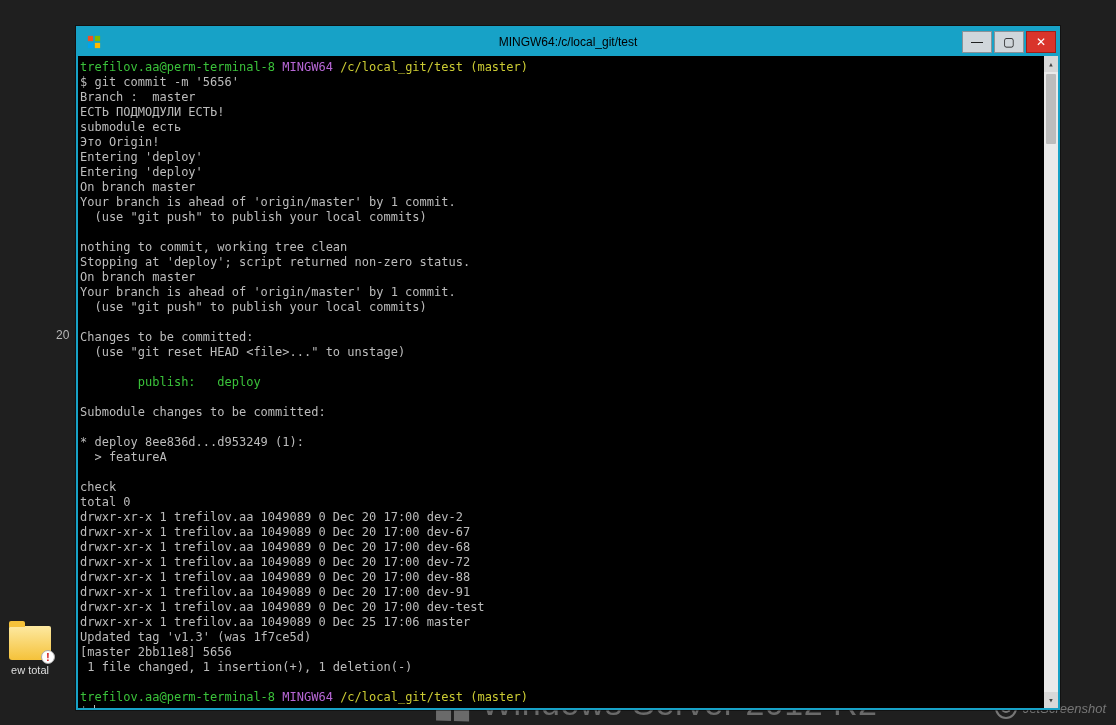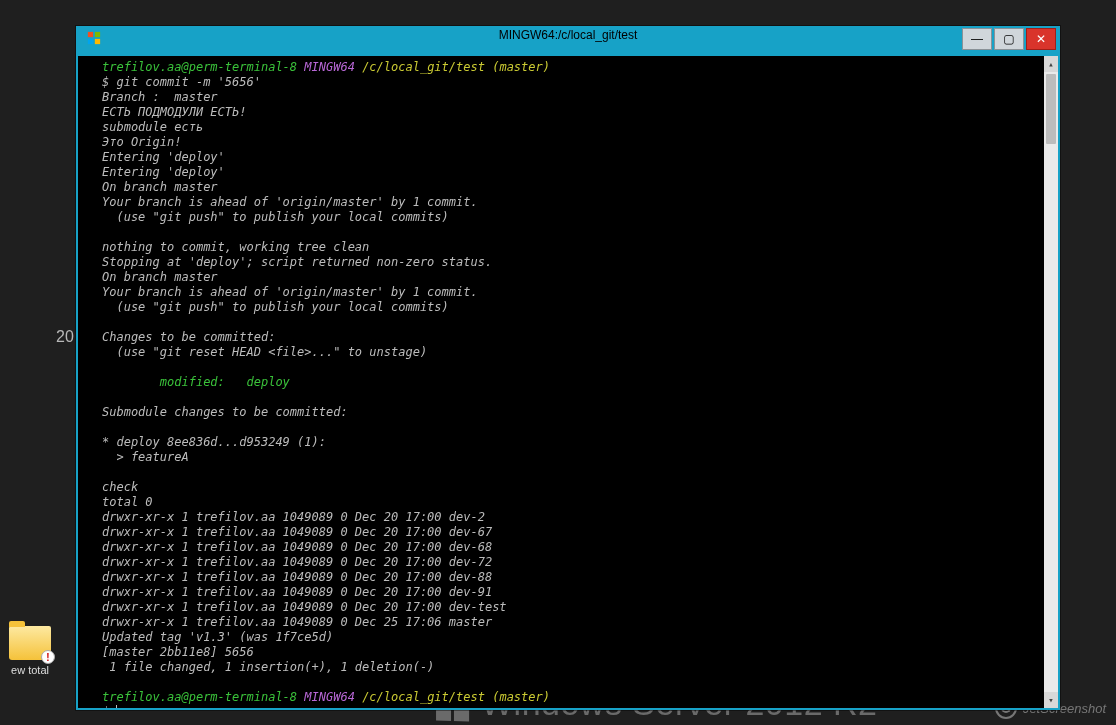--- a/index.html
+++ b/index.html
@@ -11,21 +11,21 @@
   }
   .desktop {
     position: absolute; inset: 0;
     background: #1f1f1f;
   }
   .line-num {
     position: absolute;
     left: 56px;
     top: 328px;
     color: #b8b8b8;
-    font-size: 16px;
+    font-size: 12px;
     font-family: "Segoe UI", sans-serif;
   }
   .folder-icon-wrap {
     position: absolute;
     left: 0px;
     top: 626px;
     width: 60px;
     text-align: center;
     color: #ddd;
     font-size: 11px;
@@ -111,20 +111,21 @@
     width: 984px;
     height: 684px;
     background: #000;
     border: 2px solid #17a2c7;
     box-shadow: 0 0 0 1px rgba(0,0,0,0.4);
   }
   .titlebar {
     height: 28px;
     background: #17a2c7;
     display: flex;
+    align-items: center;
     font-family: "Segoe UI", sans-serif;
     font-size: 12px;
     color: #000;
     position: relative;
   }
   .titlebar .app-icon {
     width: 20px; height: 20px;
     margin: 0 6px;
     display: flex; align-items: center; justify-content: center;
   }
@@ -187,23 +188,22 @@
     left: 2px; width: 10px;
     top: 18px; height: 70px;
     background: #bcbcbc;
     border-radius: 1px;
   }
   pre.term {
     font-family: "Consolas", "Lucida Console", monospace;
     font-size: 12px;
     line-height: 15px;
     color: #bcbcbc;
-    padding: 4px 24px;
+    padding: 4px 2px;
     white-space: pre;
-    font-style: italic;
   }
   .c-green  { color: #3ac23a; }
   .c-purple { color: #b867d6; }
   .c-yellow { color: #cbcb33; }
   .c-gray   { color: #bcbcbc; }
   .cursor {
     display: inline-block;
     width: 1px; height: 13px;
     background: #bcbcbc;
     vertical-align: -2px;
@@ -271,21 +271,21 @@
 
 nothing to commit, working tree clean
 Stopping at 'deploy'; script returned non-zero status.
 On branch master
 Your branch is ahead of 'origin/master' by 1 commit.
   (use "git push" to publish your local commits)
 
 Changes to be committed:
   (use "git reset HEAD &lt;file&gt;..." to unstage)</span>
 
-<span class="c-green">        modified:   deploy</span>
+<span class="c-green">        publish:   deploy</span>
 
 <span class="c-gray">Submodule changes to be committed:
 
 * deploy 8ee836d...d953249 (1):
   &gt; featureA
 
 check
 total 0
 drwxr-xr-x 1 trefilov.aa 1049089 0 Dec 20 17:00 dev-2
 drwxr-xr-x 1 trefilov.aa 1049089 0 Dec 20 17:00 dev-67

